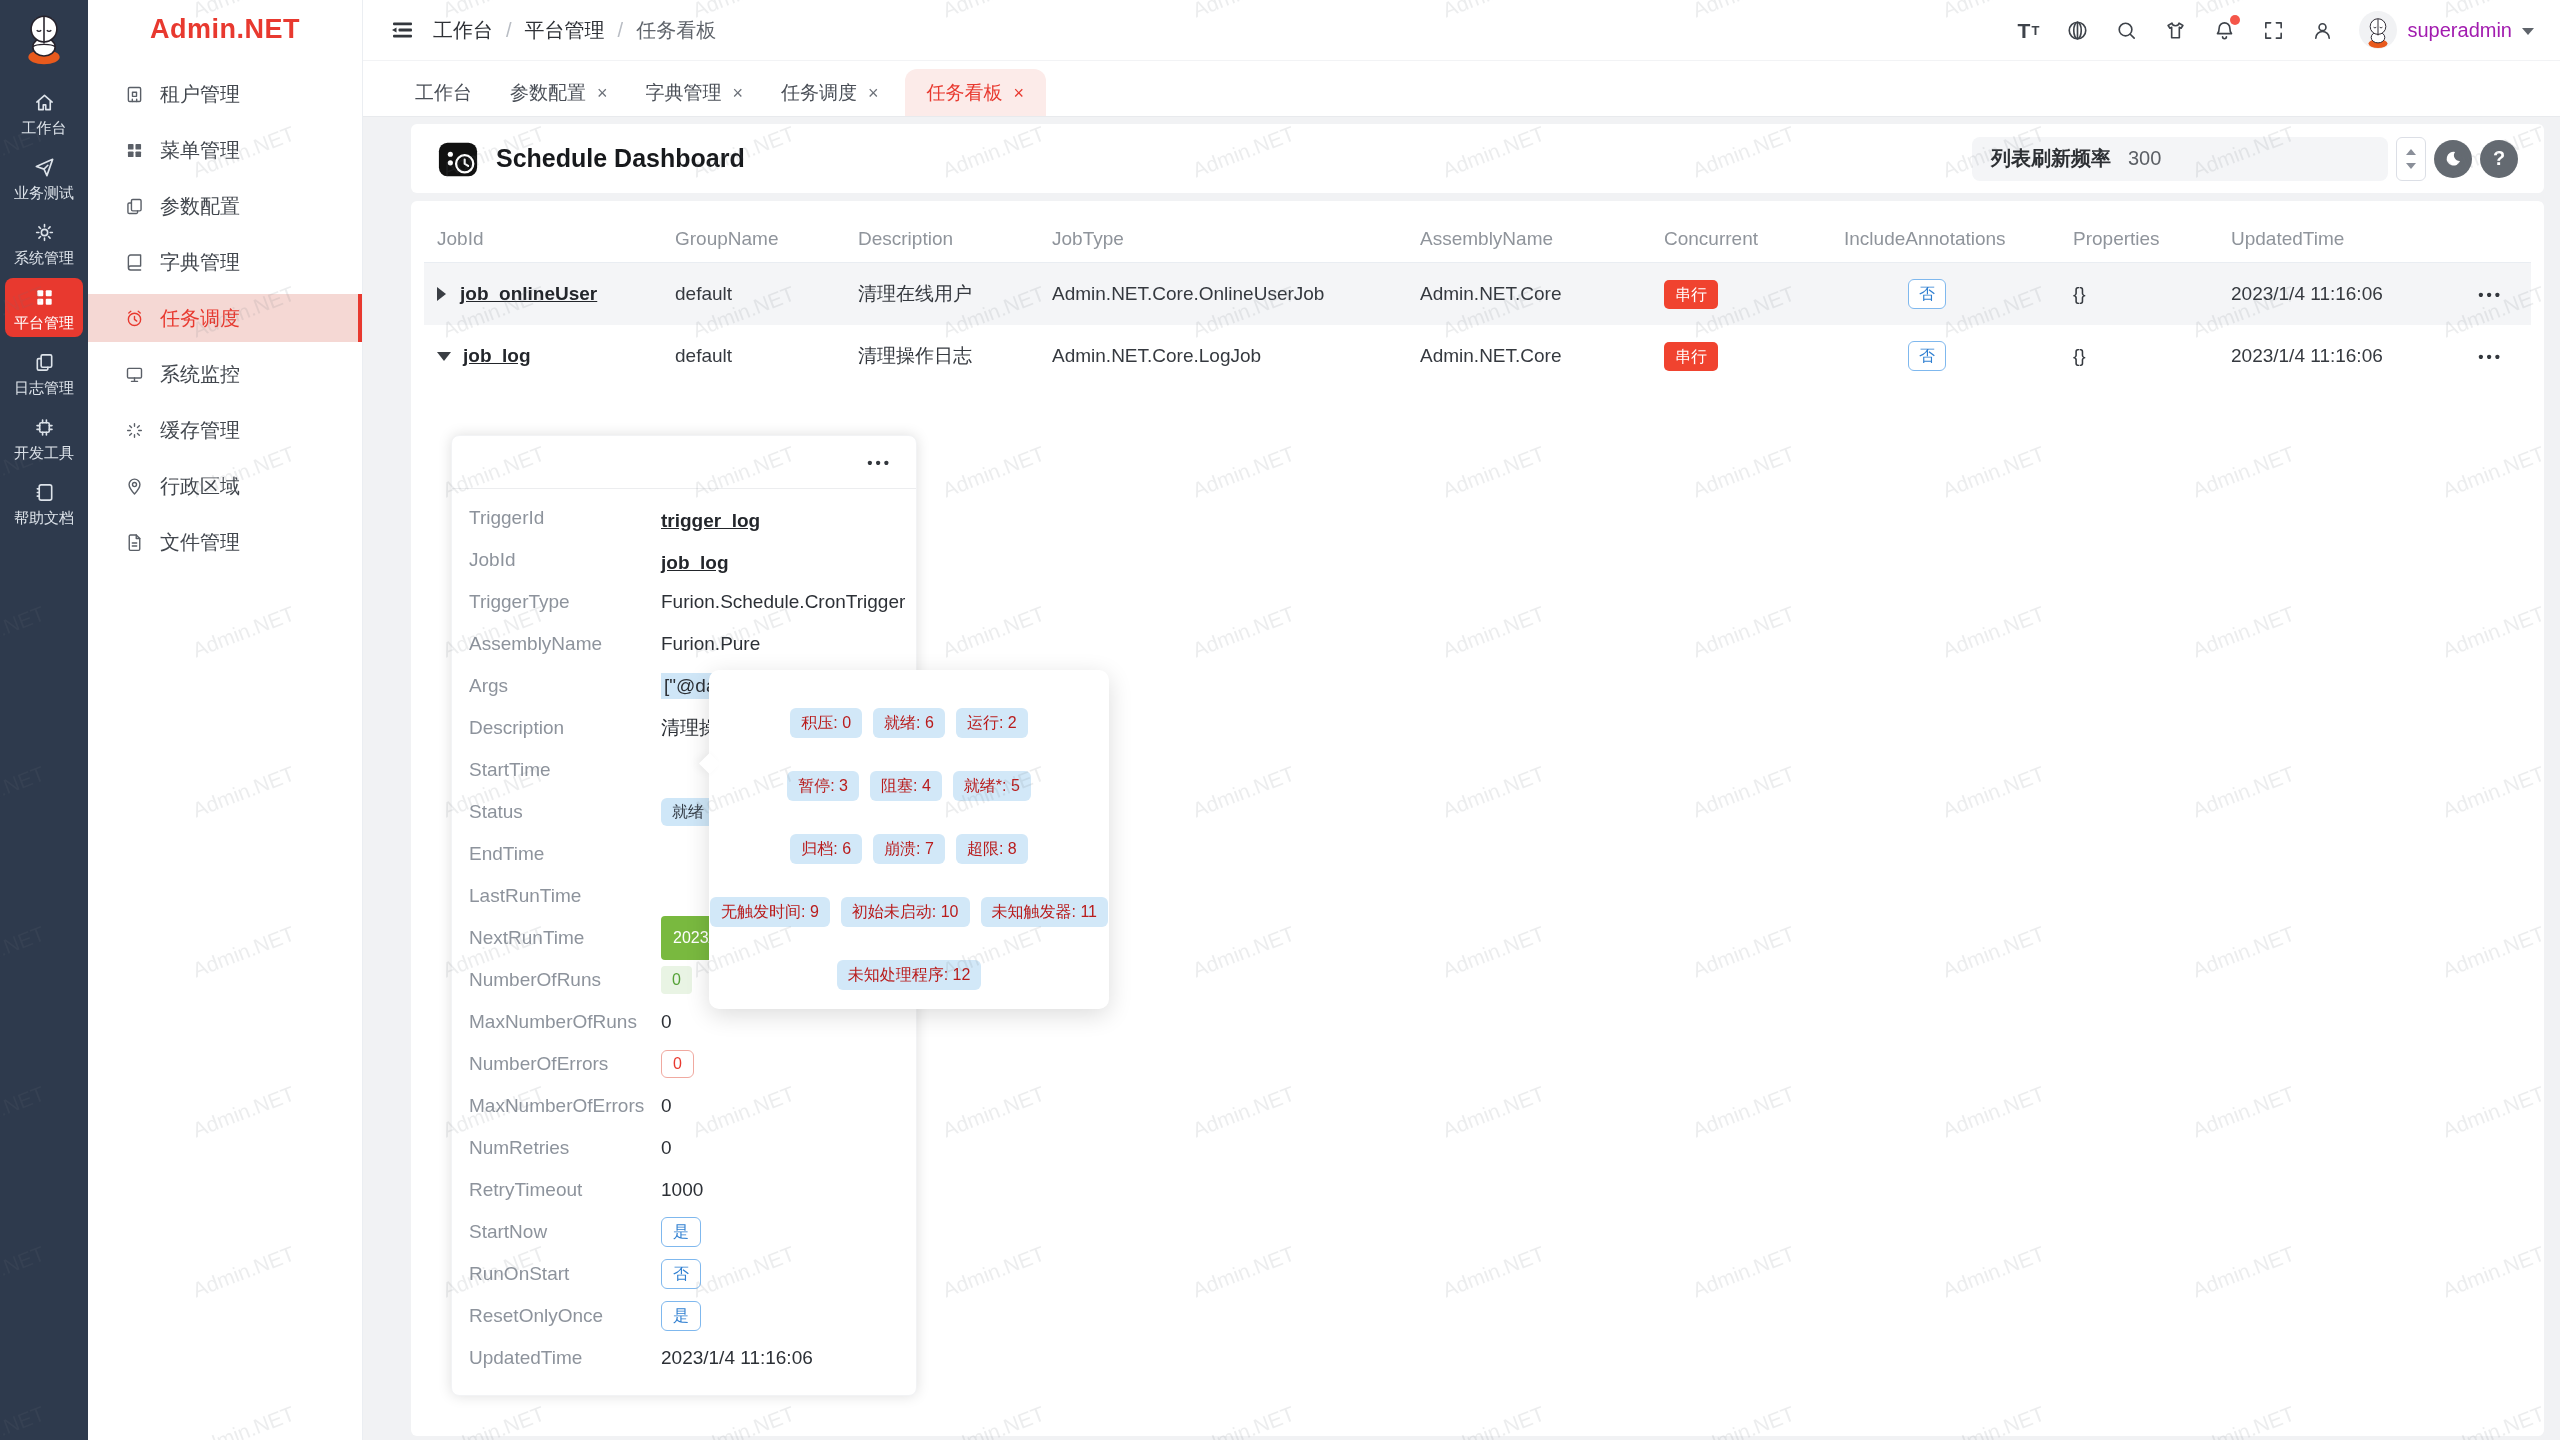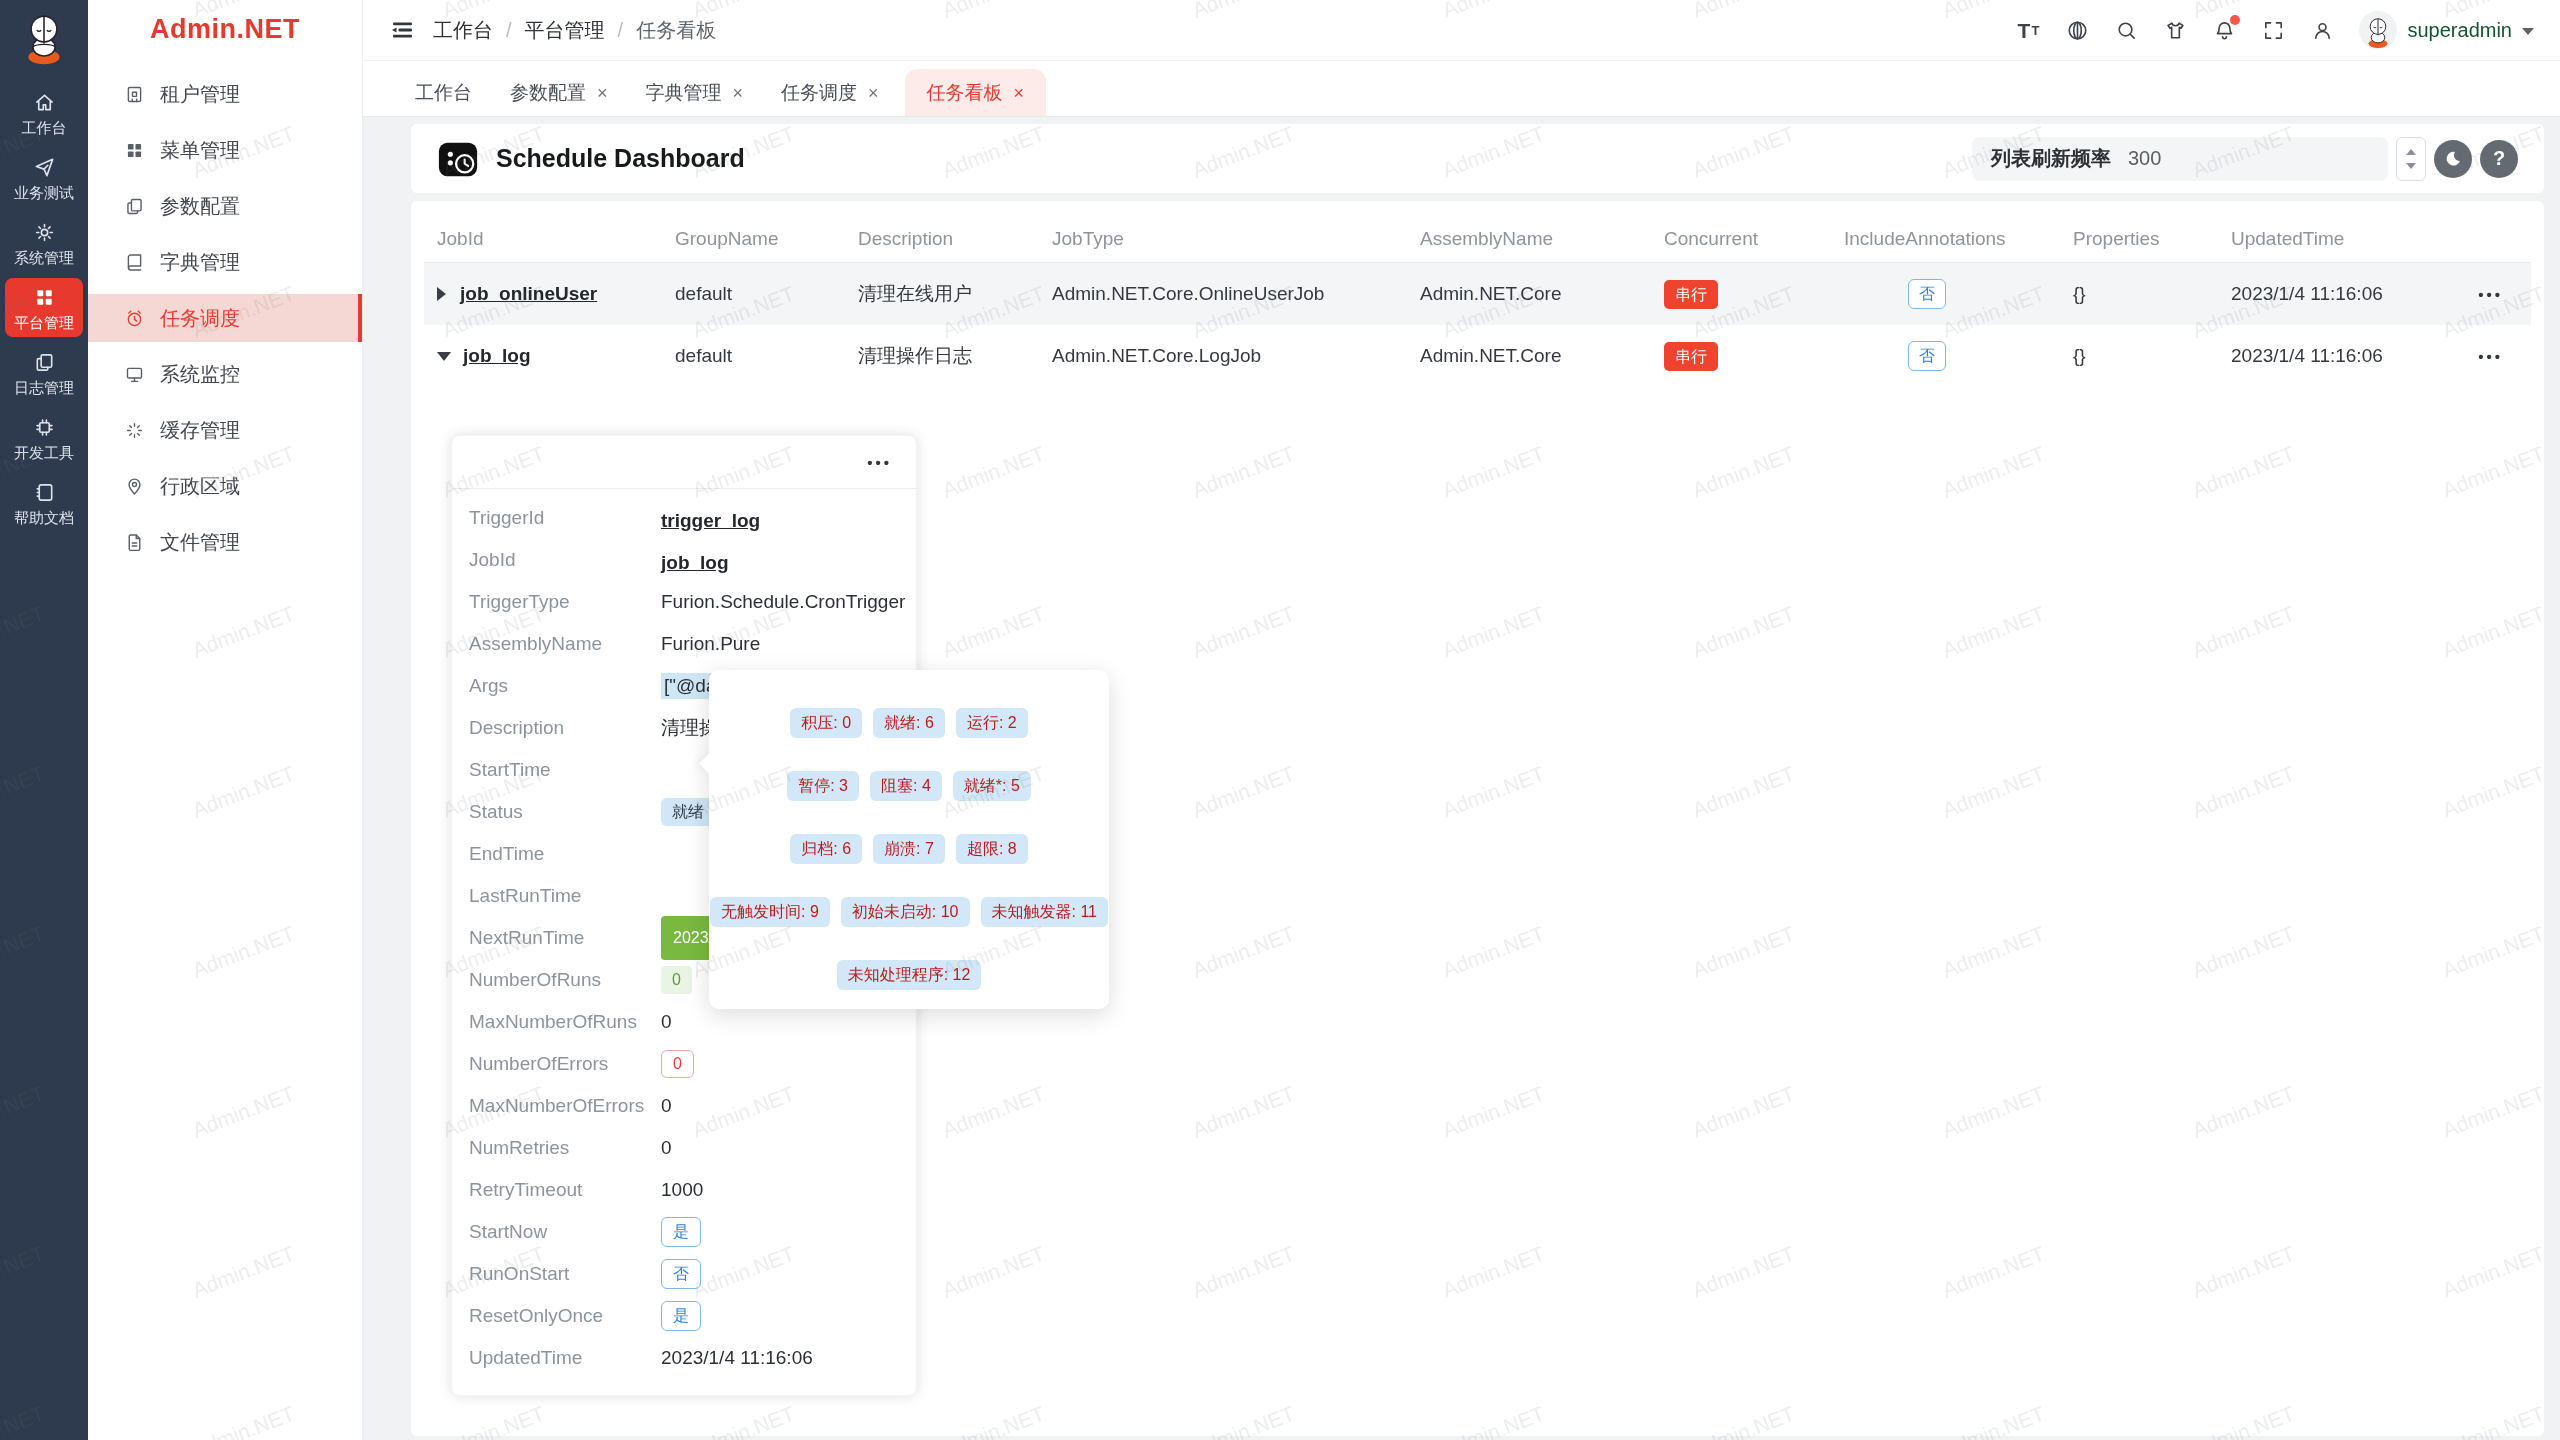--- a/index.html
+++ b/index.html
@@ -37,21 +37,21 @@
   .crumb-sep{color:#b9bdc4;}
   .crumb.current{color:#5f646b;cursor:default;}
   .topbar-right{margin-left:auto;display:flex;align-items:center;gap:25px;}
   .tb-icon{width:24px;height:24px;position:relative;color:#3e434a;display:flex;align-items:center;justify-content:center;cursor:pointer;}
   .tb-icon svg{width:23px;height:23px;stroke:currentColor;fill:none;stroke-width:1.7;stroke-linecap:round;stroke-linejoin:round;}
   .tt-big{font-size:21px;font-weight:bold;line-height:1;}
   .tt-small{font-size:13px;font-weight:bold;line-height:1;margin-left:1px;}
   .badge-dot{position:absolute;top:-3px;right:-4px;width:10px;height:10px;border-radius:50%;background:#f5564a;}
   .user-wrap{display:flex;align-items:center;gap:10px;cursor:pointer;}
   .avatar{width:38px;height:38px;border-radius:50%;background:#f1f2f4;overflow:hidden;display:flex;align-items:flex-end;justify-content:center;}
-  .username{font-size:20px;color:#14532d;}
+  .username{font-size:20px;color:#a21caf;}
   .chev-down{width:0;height:0;border-left:6px solid transparent;border-right:6px solid transparent;border-top:7px solid #5f646b;margin-top:3px;}
 
   
   .tabbar{height:55px;background:#fff;border-bottom:1px solid #e8eaed;display:flex;align-items:flex-end;padding-left:40px;flex-shrink:0;}
   .tab{height:47px;display:flex;align-items:center;gap:11px;padding:0 12px;font-size:19px;color:#4a4f57;cursor:pointer;}
   .tab + .tab{margin-left:14px;}
   .tab .x{font-size:18px;color:#6d727a;line-height:1;}
   .tab.active{background:#fcebe9;color:#e8392f;border-radius:12px 12px 0 0;padding:0 22px;}
   .tab.active .x{color:#e8392f;}
 

